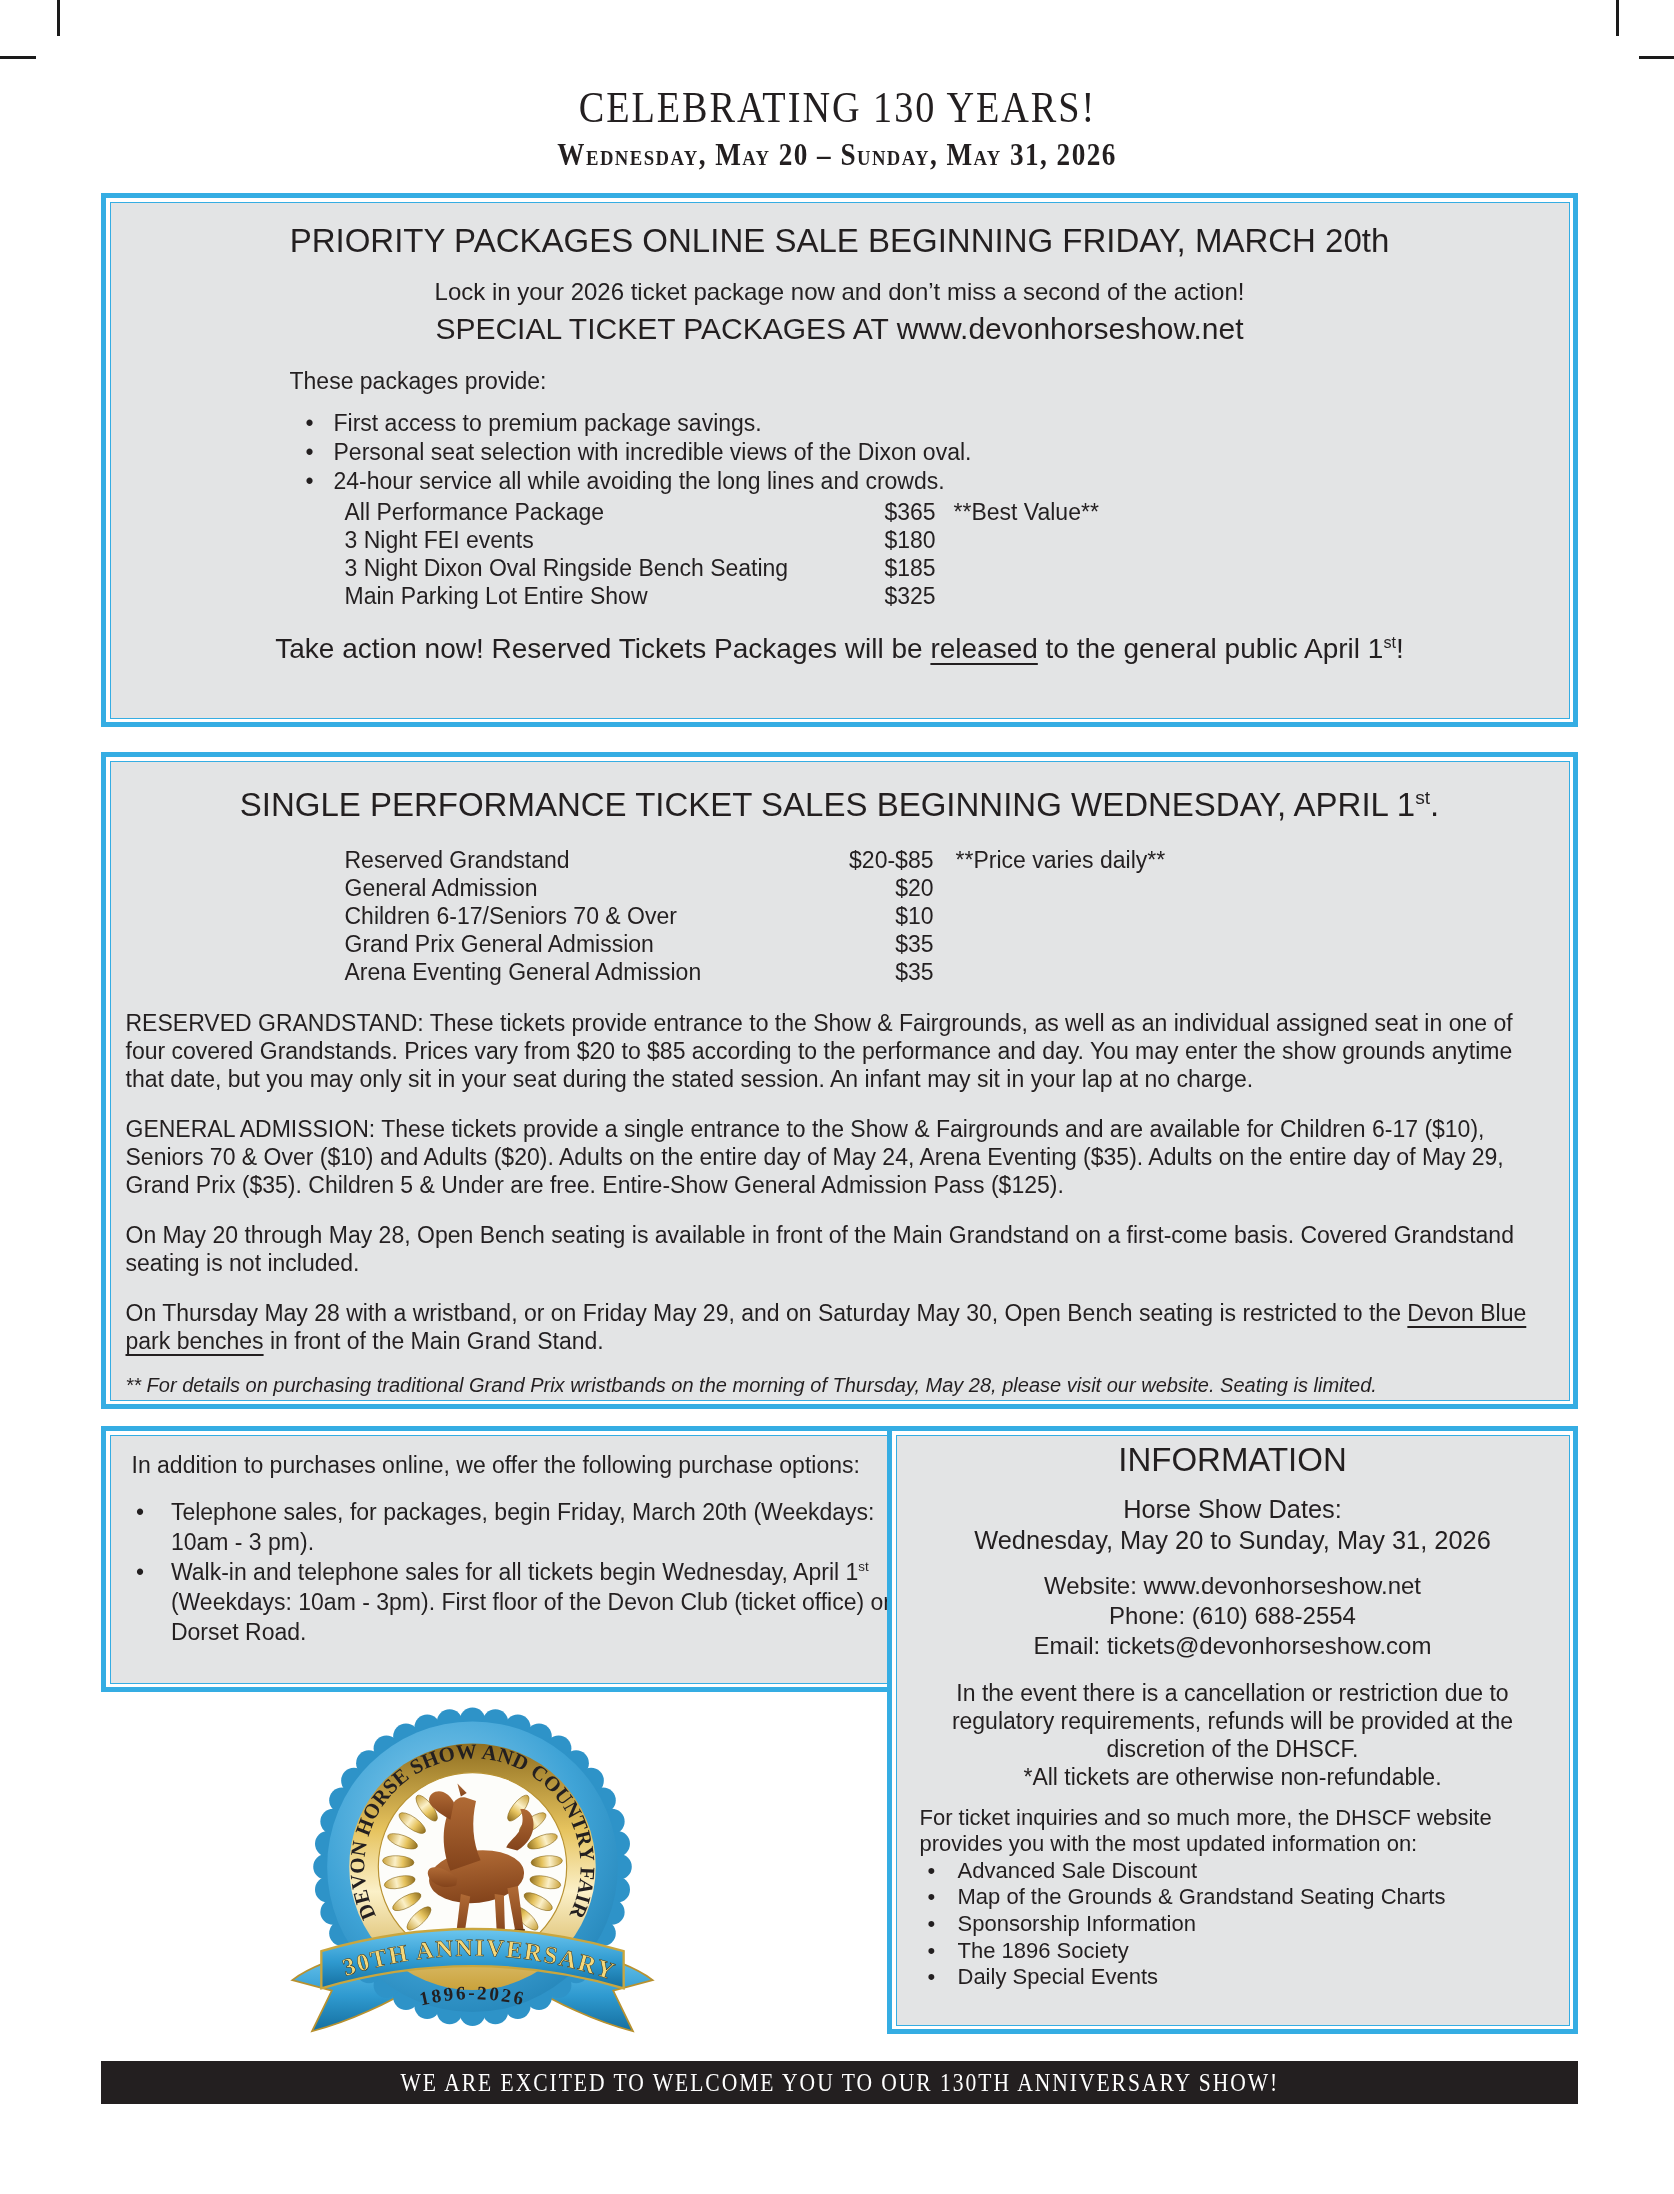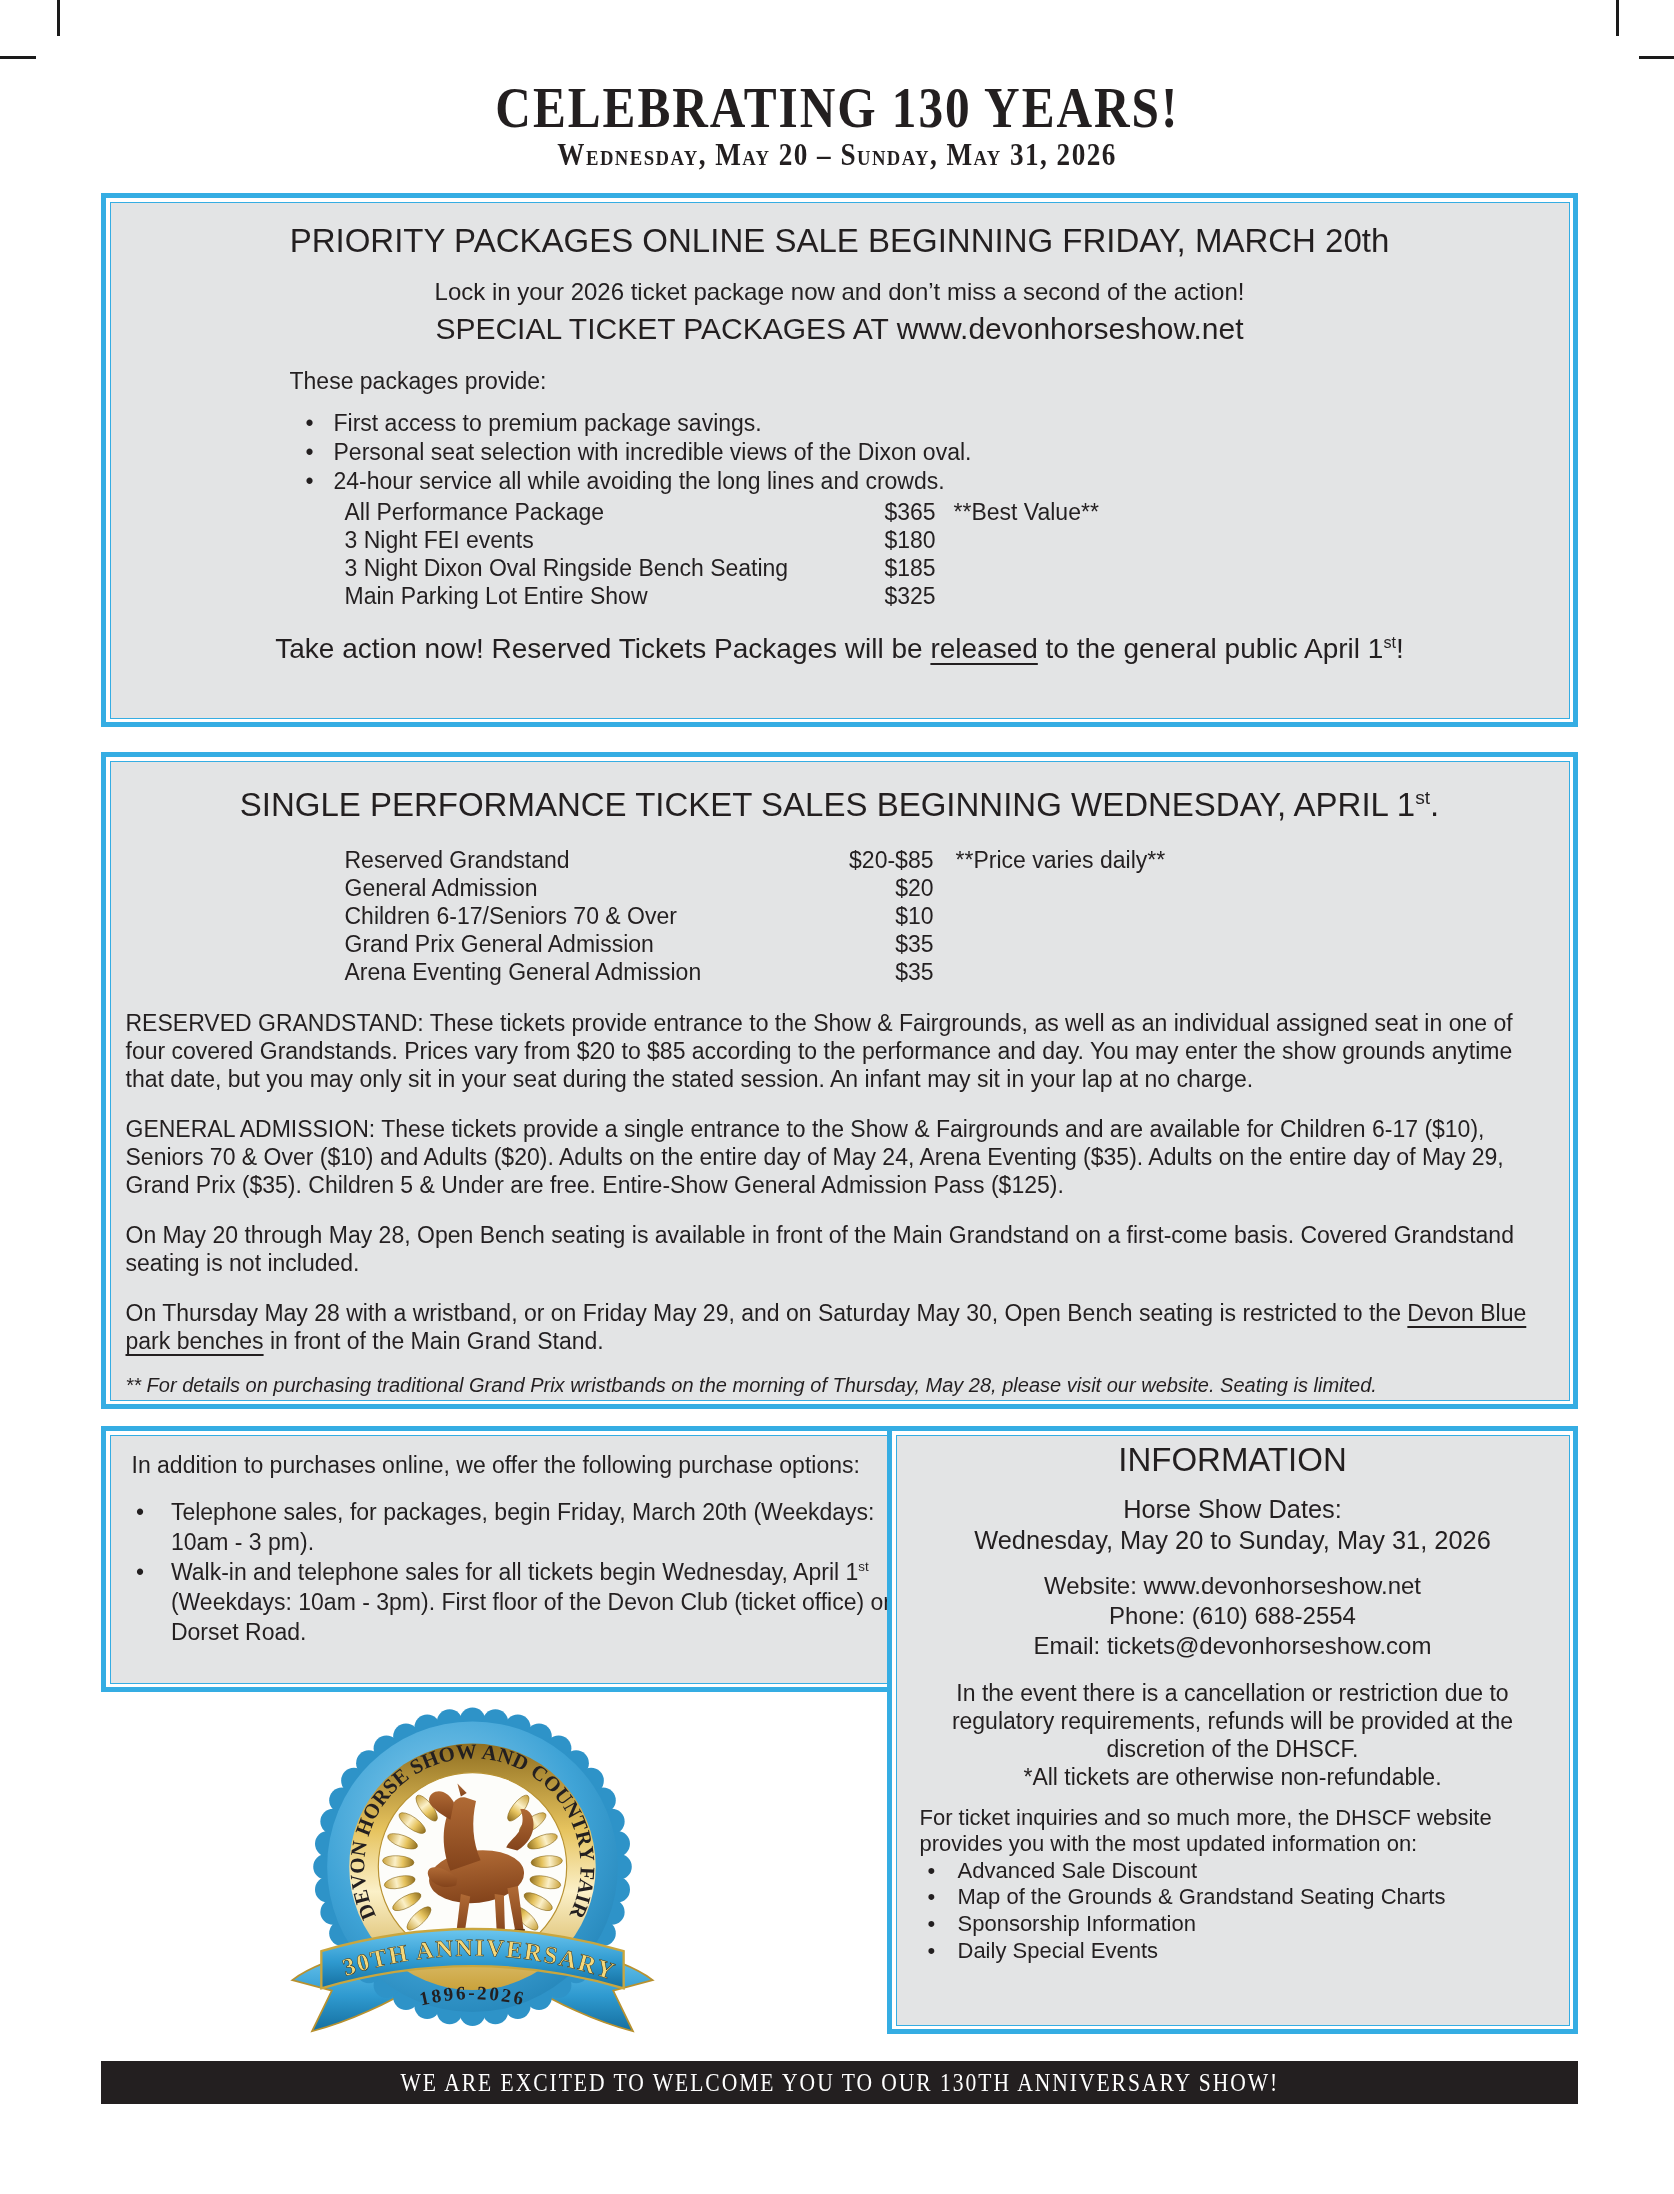--- a/index.html
+++ b/index.html
@@ -14,21 +14,21 @@
     overflow:hidden;
   }
   
   .crop{position:absolute;background:#1a1a1a;}
   .crop.tl-v{left:57px;top:0;width:2.9px;height:36px;}
   .crop.tl-h{left:0;top:56px;width:36px;height:2.9px;}
   .crop.tr-v{left:1616px;top:0;width:2.9px;height:36px;}
   .crop.tr-h{left:1639px;top:56px;width:36px;height:2.9px;}
   
   .masthead{position:absolute;top:80px;left:0;width:100%;text-align:center;}
-  .mast-title{font-family:"Liberation Serif",serif;font-size:58px;font-weight:700;letter-spacing:2.3px;line-height:55px;}
+  .mast-title{font-family:"Liberation Serif",serif;font-size:45px;font-weight:400;letter-spacing:2.3px;line-height:55px;}
   .mast-dates{font-family:"Liberation Serif",serif;font-variant:small-caps;font-size:32px;font-weight:600;letter-spacing:1.7px;line-height:36px;margin-top:1px;}
   .squeeze{display:inline-block;transform:scaleX(.85);transform-origin:center;white-space:nowrap;}
   
   .bluebox{position:absolute;border:5.8px solid var(--blue);background:#fff;padding:3.5px;box-sizing:border-box;}
   .inner{border:1.7px solid var(--blue);background:var(--fill);width:100%;height:100%;box-sizing:border-box;overflow:hidden;}
   #box-priority{left:101px;top:193px;width:1477px;height:534px;}
   #box-single{left:101px;top:752px;width:1477px;height:657px;}
   #box-purchase{left:101px;top:1426px;width:864px;height:266px;}
   #box-info{left:887px;top:1426px;width:691px;height:608px;}
   h2,p,ul{margin:0;padding:0;}
@@ -198,20 +198,23 @@
     <p class="i-inquiries">For ticket inquiries and so much more, the DHSCF website provides you with the most updated information on:</p>
     <ul class="i-bullets">
       <li class="bullet-item">
           <span>Advanced Sale Discount</span>
         </li>
       <li class="bullet-item">
           <span>Map of the Grounds &amp; Grandstand Seating Charts</span>
         </li>
       <li class="bullet-item">
           <span>Sponsorship Information</span>
+        </li>
+      <li class="bullet-item">
+          <span>The 1896 Society</span>
         </li>
       <li class="bullet-item">
           <span>Daily Special Events</span>
         </li>
     </ul>
   </div>
 </section>
 
 <div class="logo">
   <svg width="393" height="358" viewBox="0 0 676 615">

